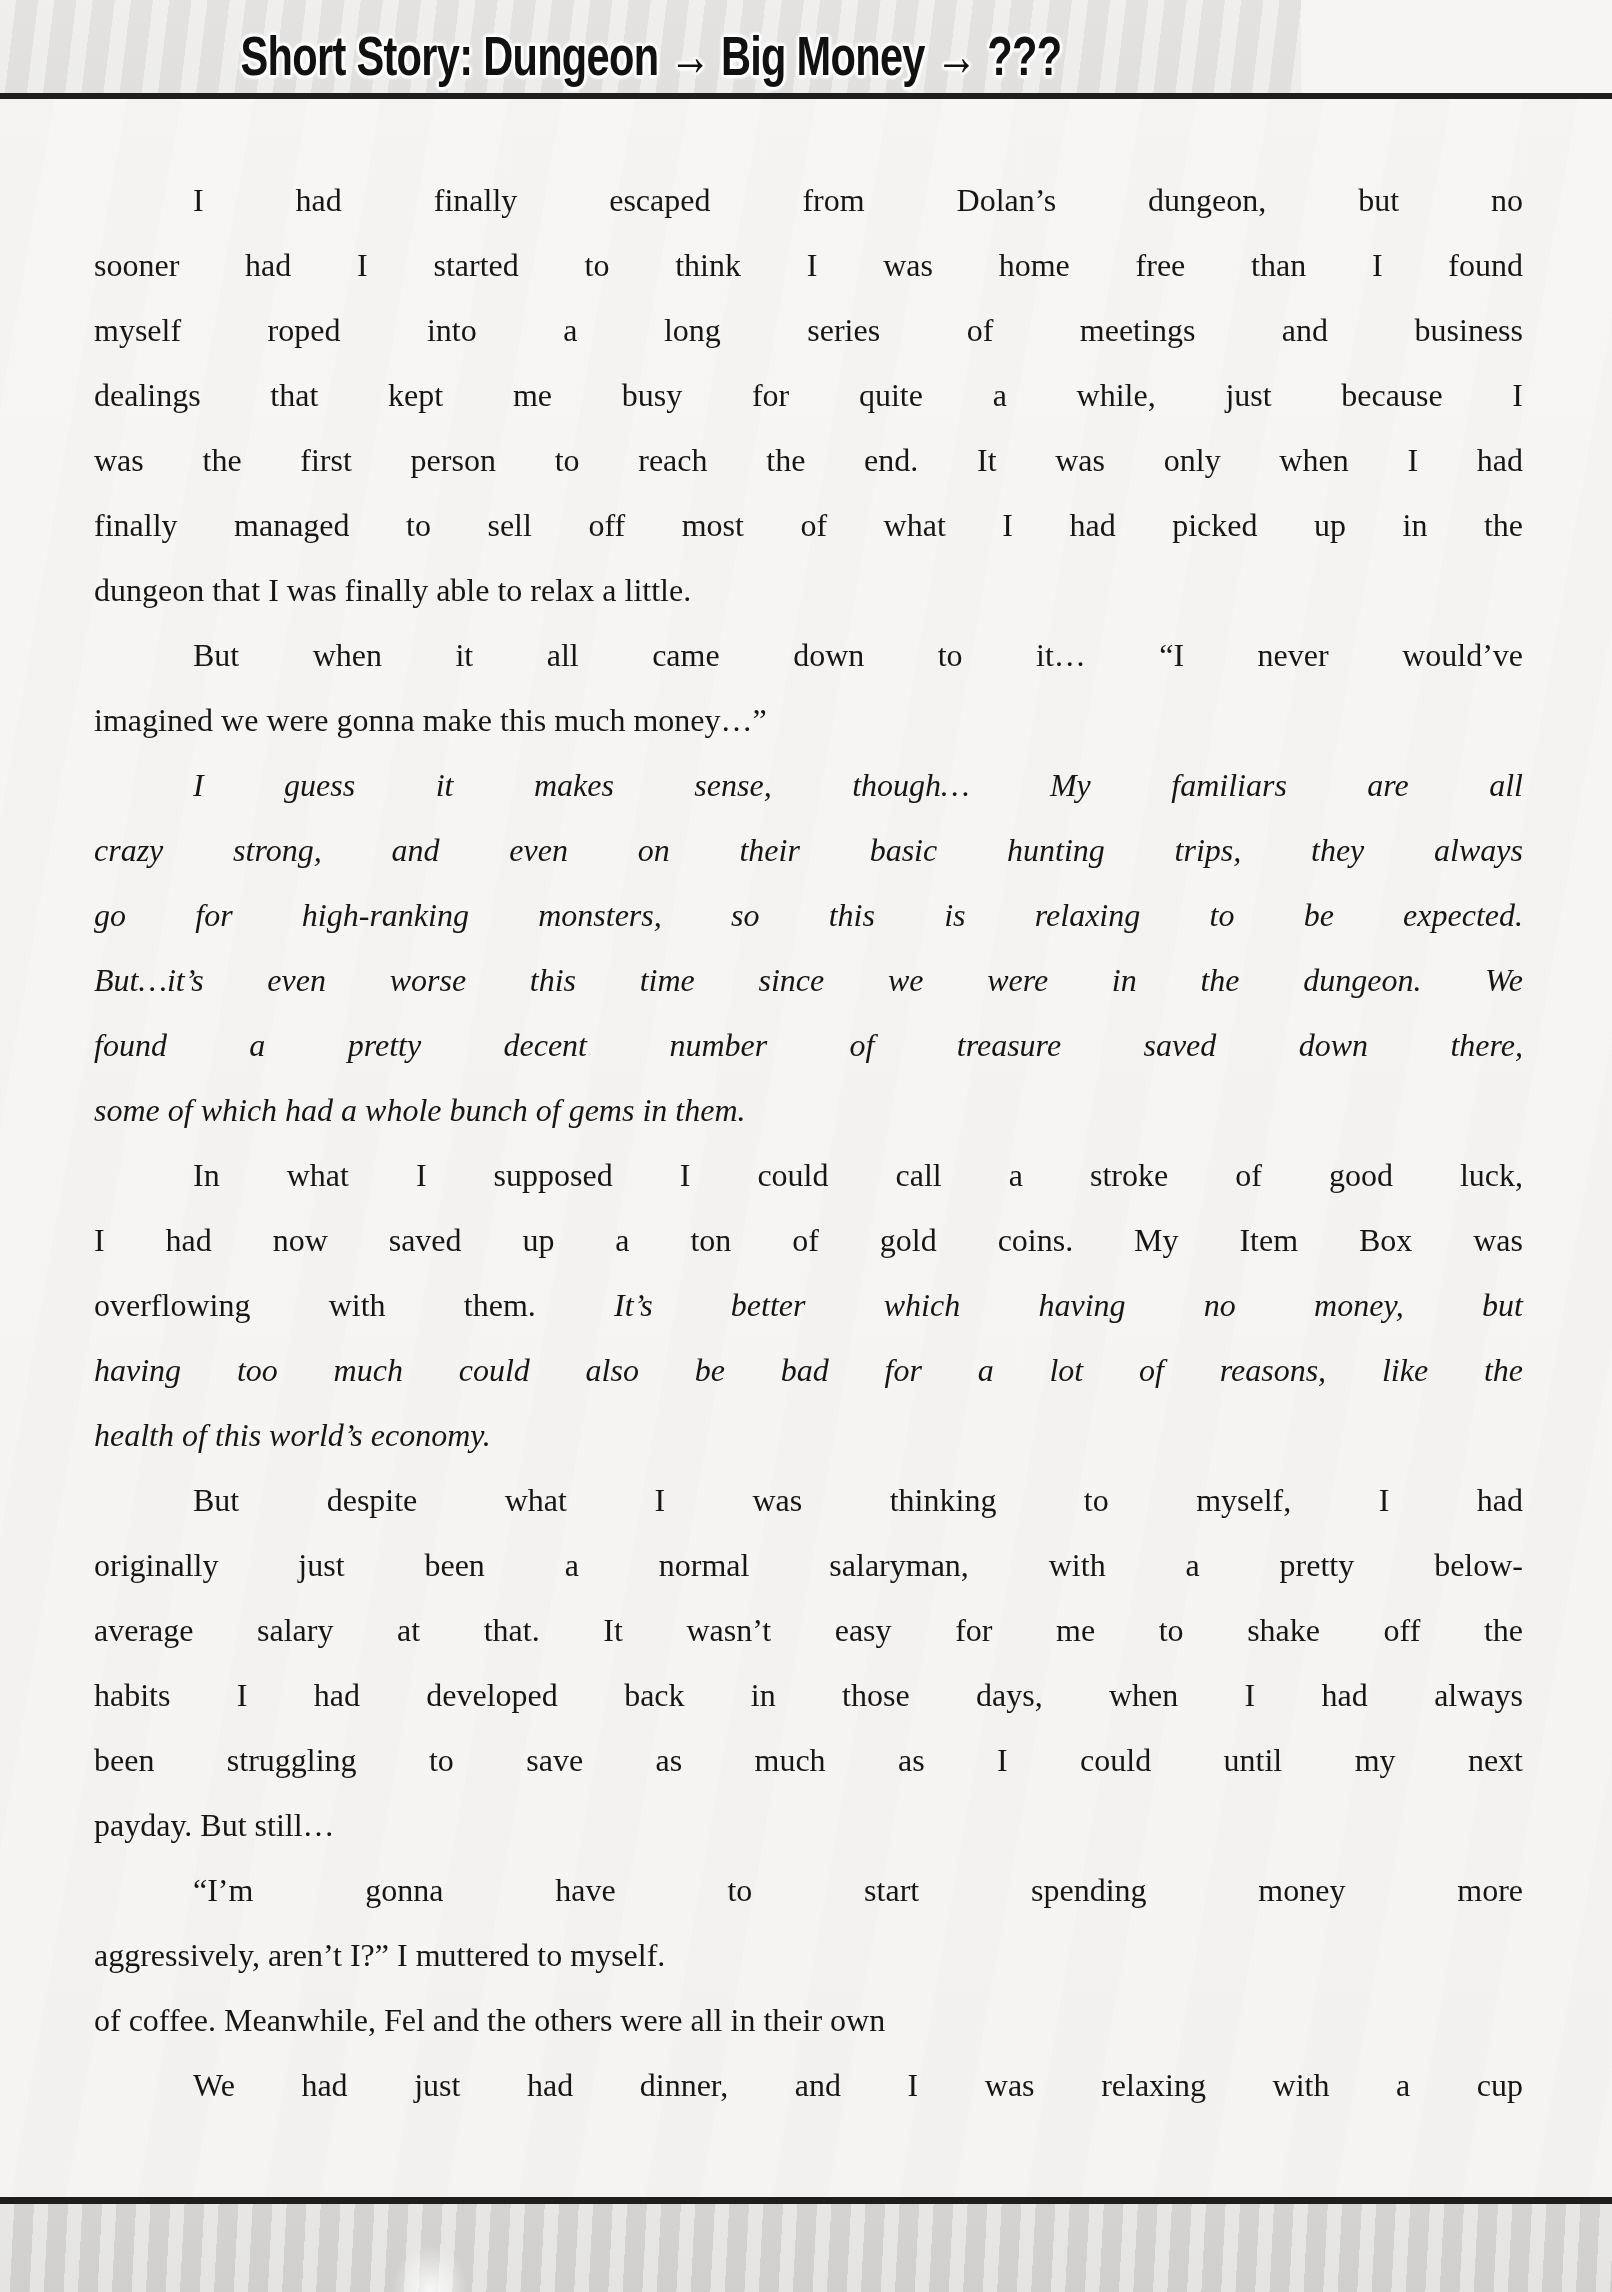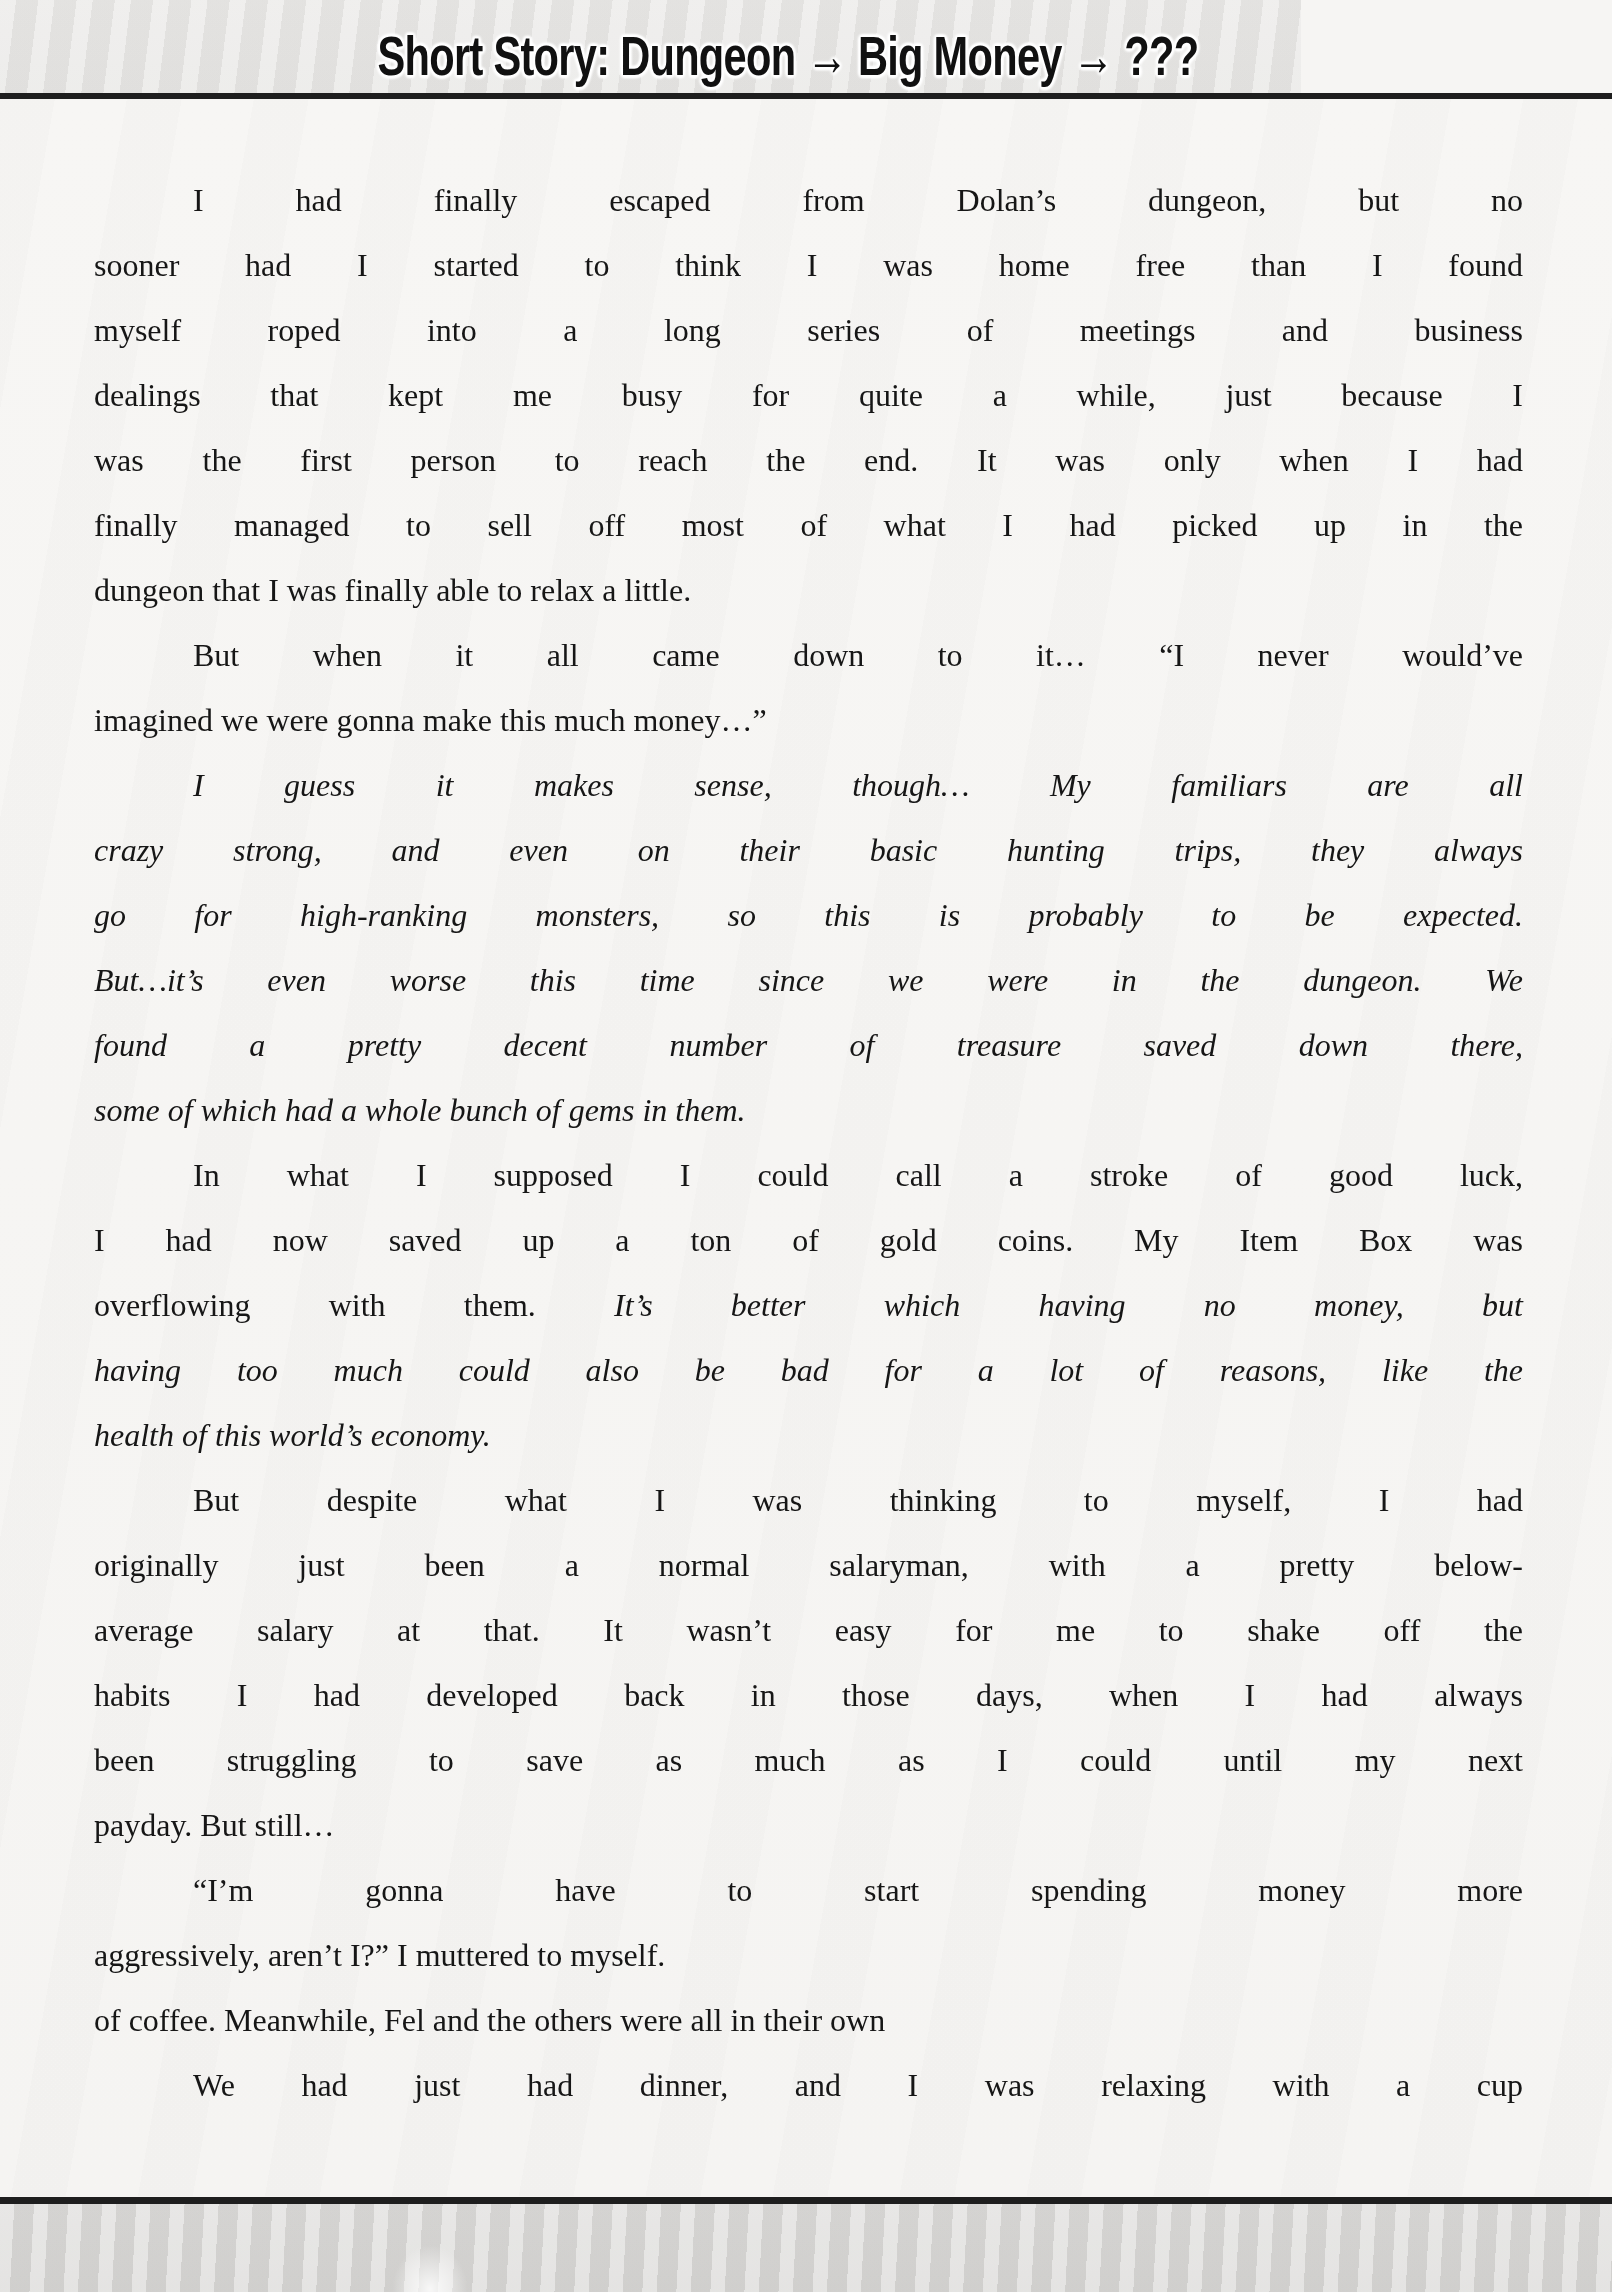--- a/index.html
+++ b/index.html
@@ -12,21 +12,21 @@
   .page{
     position:relative;width:1613px;height:2293px;
     background:#f6f5f3;
   }
   
   .header-band{
     position:absolute;left:0;top:0;width:1301px;height:93px;
     background:
       repeating-linear-gradient(97deg, rgba(255,255,255,.30) 0 16px, rgba(120,120,120,.05) 16px 38px),
       linear-gradient(#e9e8e6,#e6e5e3);
-    display:flex;justify-content:flex-end;align-items:center;
+    display:flex;justify-content:center;align-items:center;
   }
   .chapter-title{
     display:inline-block;
     margin-top:19.7px;
     font-family:"Liberation Sans", sans-serif;
     font-weight:bold;
     font-size:52px;
     letter-spacing:-0.9px;
     color:#111;
     transform:scaleX(.80) scaleY(1.08);
@@ -104,21 +104,21 @@
           <div class="line"><span>finally managed to sell off most of what I had picked up in the</span></div>
           <div class="line para-end"><span>dungeon that I was finally able to relax a little.</span></div>
         </div>
         <div>
           <div class="line indent"><span>But when it all came down to it… “I never would’ve</span></div>
           <div class="line para-end"><span>imagined we were gonna make this much money…”</span></div>
         </div>
         <div>
           <div class="line indent"><span class="it">I guess it makes sense, though… My familiars are all</span></div>
           <div class="line"><span class="it">crazy strong, and even on their basic hunting trips, they always</span></div>
-          <div class="line"><span class="it">go for high-ranking monsters, so this is probably to be expected.</span></div>
+          <div class="line"><span class="it">go for high-ranking monsters, so this is relaxing to be expected.</span></div>
           <div class="line"><span class="it">But…it’s even worse this time since we were in the dungeon. We</span></div>
           <div class="line"><span class="it">found a pretty decent number of treasure saved down there,</span></div>
           <div class="line para-end"><span class="it">some of which had a whole bunch of gems in them.</span></div>
         </div>
         <div>
           <div class="line indent"><span>In what I supposed I could call a stroke of good luck,</span></div>
           <div class="line"><span>I had now saved up a ton of gold coins. My Item Box was</span></div>
           <div class="line"><span>overflowing with them. </span><span class="it">It’s better which having no money, but</span></div>
           <div class="line"><span class="it">having too much could also be bad for a lot of reasons, like the</span></div>
           <div class="line para-end"><span class="it">health of this world’s economy.</span></div>

